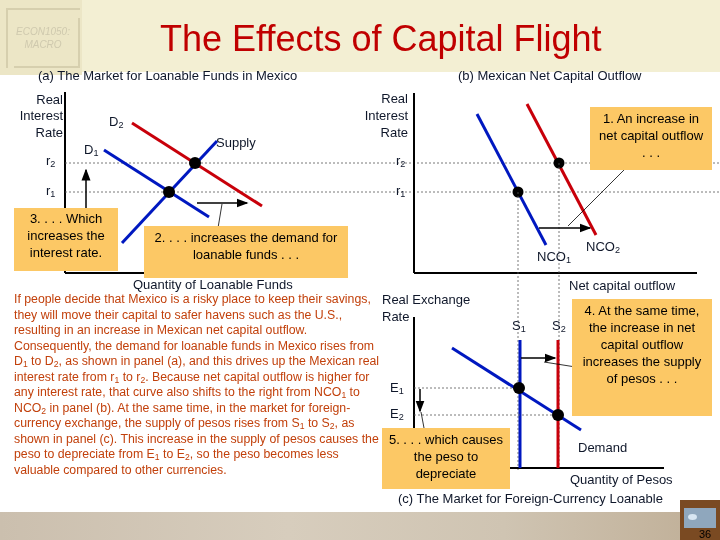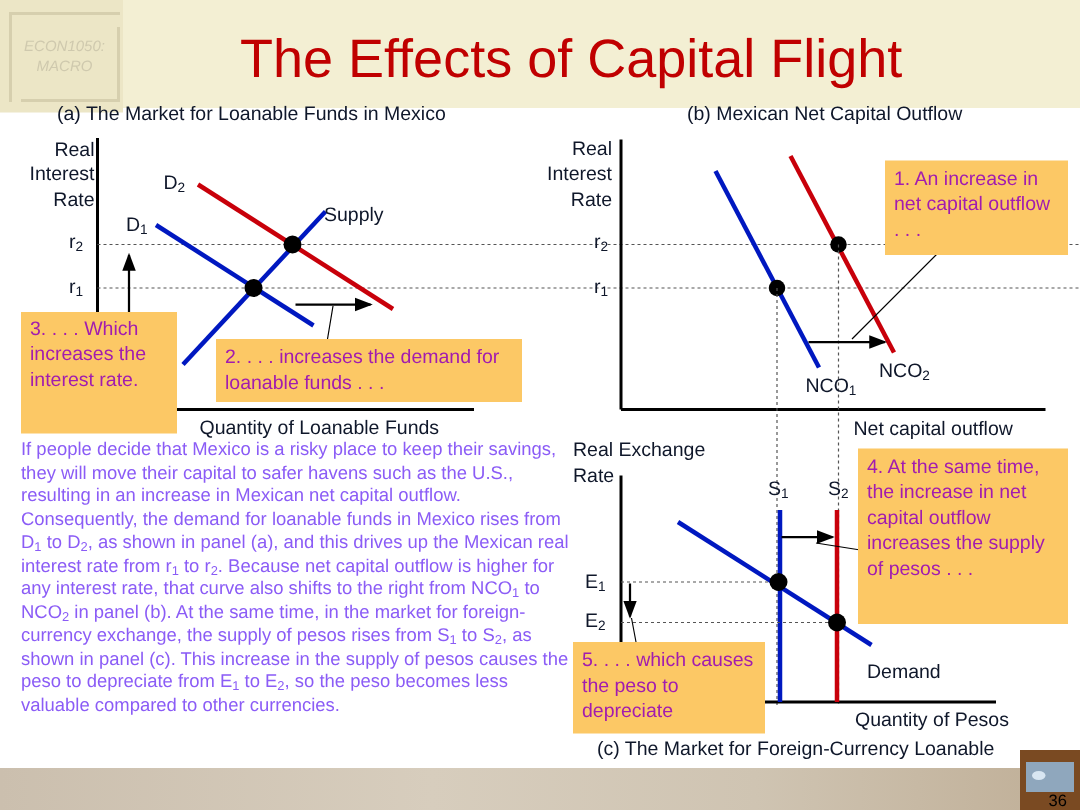--- a/index.html
+++ b/index.html
@@ -4,22 +4,22 @@
 <style>
   html, body { margin:0; padding:0; }
   body { width:720px; height:540px; position:relative; overflow:hidden; background:#ffffff; font-family:"Liberation Sans", sans-serif; }
   .header-band { position:absolute; left:0; top:0; width:720px; height:72px; background:#f3efd3; }
   .logo-box { position:absolute; left:0; top:0; width:82px; height:75px; background:#ece6c6; }
   .logo-frame { position:absolute; left:6px; top:8px; width:72px; height:58px; border:2px solid #d6cfae; border-right:none; border-bottom:none; }
   .logo-frame2 { position:absolute; left:14px; top:18px; width:64px; height:48px; border:2px solid #d6cfae; border-left:none; border-top:none; }
   .logo-text { position:absolute; left:8px; top:25px; width:70px; text-align:center; font-size:10px; line-height:13px; color:#cfc9ae;font-style:italic; }
   .title { position:absolute; left:160px; top:18px; font-size:36px; color:#c00000; white-space:nowrap; }
   .txt { position:absolute; white-space:nowrap; color:#0f172a; font-size:13px; }
-  .ann { position:absolute; background:#fcc865; color:#a21caf; font-size:13px; line-height:17px; padding:3px 6px; box-sizing:border-box; }
-  .para { position:absolute; left:14px; top:292px; width:370px; font-size:12.3px; line-height:15.5px; color:#8b5cf6; }
+  .ann { position:absolute; background:#fcc865; color:#000000; font-size:13px; line-height:17px; padding:3px 6px; box-sizing:border-box;text-align:center; }
+  .para { position:absolute; left:14px; top:292px; width:370px; font-size:12.3px; line-height:15.5px; color:#c2410c; }
   .para sub, .txt sub { font-size:0.7em; vertical-align:-0.25em; line-height:0; }
   svg.plot { position:absolute; left:0; top:0; }
   .bottom-band { position:absolute; left:0; top:512px; width:720px; height:28px; background:linear-gradient(90deg,#cbbfae 0%,#d7cdbd 40%,#cfc4b2 70%,#bfae96 100%); }
   .thumb { position:absolute; left:680px; top:500px; width:40px; height:40px; background:#7a4a22; }
   .thumb-screen { position:absolute; left:684px; top:508px; width:32px; height:20px; background:#8fa7bd; }
   .thumb-dot { position:absolute; left:688px; top:514px; width:9px; height:6px; border-radius:50%; background:#d8e6f2; }
   .page-num { position:absolute; left:699px; top:528px; font-size:11px; color:#000; }
 </style>
 </head>
 <body>
@@ -90,22 +90,22 @@
   <div>Real</div>
 </div>
 <div class="txt" style="left:12px;top:108px;width:51px;text-align:right;">Interest</div>
 <div class="txt" style="left:12px;top:125px;width:51px;text-align:right;">Rate</div>
 <div class="txt" style="left:46px;top:153px;"><span>r</span><sub>2</sub></div>
 <div class="txt" style="left:46px;top:183px;"><span>r</span><sub>1</sub></div>
 <div class="txt" style="left:84px;top:142px;"><span>D</span><sub>1</sub></div>
 <div class="txt" style="left:109px;top:114px;"><span>D</span><sub>2</sub></div>
 <div class="txt" style="left:216px;top:135px;">Supply</div>
 <div class="txt" style="left:133px;top:277px;">Quantity of Loanable Funds</div>
-<div class="ann" style="left:144px;top:226px;width:204px;height:42px;">2. . . . increases the demand for loanable funds . . .</div>
-<div class="ann" style="left:14px;top:208px;width:104px;height:81px;padding-top:2px;">3. . . . Which increases the interest rate.</div>
+<div class="ann" style="left:144px;top:226px;width:204px;height:52px;">2. . . . increases the demand for loanable funds . . .</div>
+<div class="ann" style="left:14px;top:208px;width:104px;height:63px;padding-top:2px;">3. . . . Which increases the interest rate.</div>
 
 <div class="txt" style="left:458px;top:68px;">(b) Mexican Net Capital Outflow</div>
 <div class="txt" style="left:352px;top:91px;width:56px;text-align:right;">Real</div>
 <div class="txt" style="left:352px;top:108px;width:56px;text-align:right;">Interest</div>
 <div class="txt" style="left:352px;top:125px;width:56px;text-align:right;">Rate</div>
 <div class="txt" style="left:396px;top:153px;"><span>r</span><sub>2</sub></div>
 <div class="txt" style="left:396px;top:183px;"><span>r</span><sub>1</sub></div>
 <div class="txt" style="left:537px;top:249px;"><span>NCO</span><sub>1</sub></div>
 <div class="txt" style="left:586px;top:239px;"><span>NCO</span><sub>2</sub></div>
 <div class="txt" style="left:569px;top:278px;">Net capital outflow</div>

